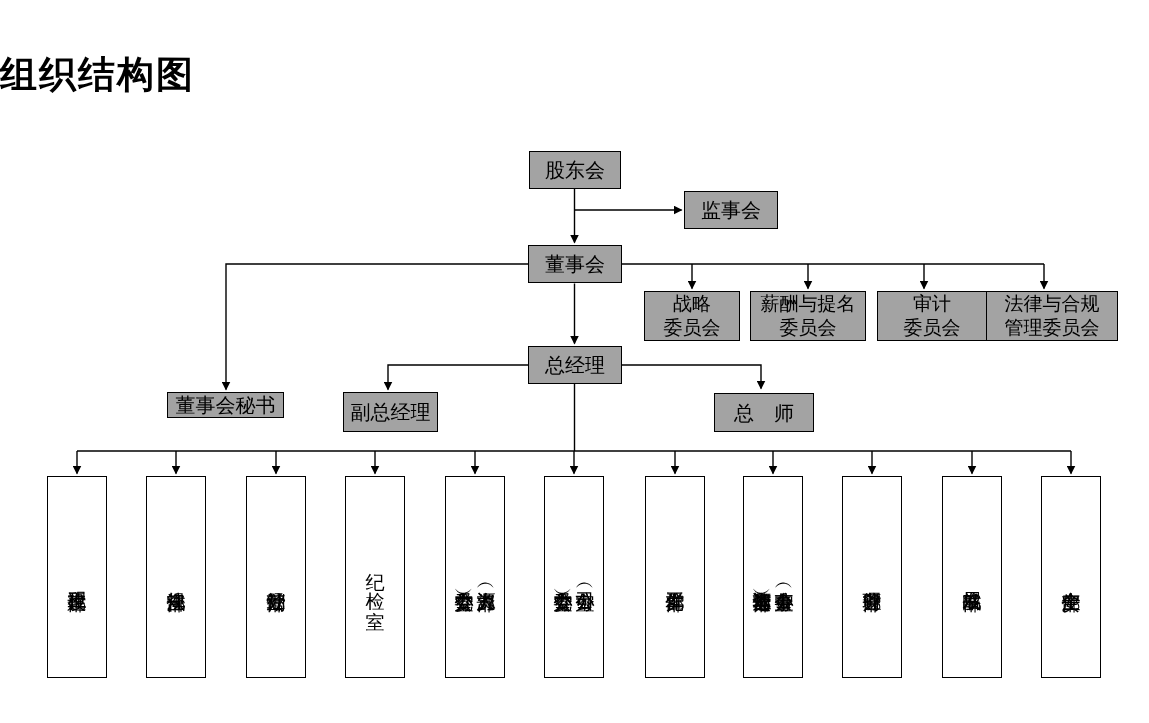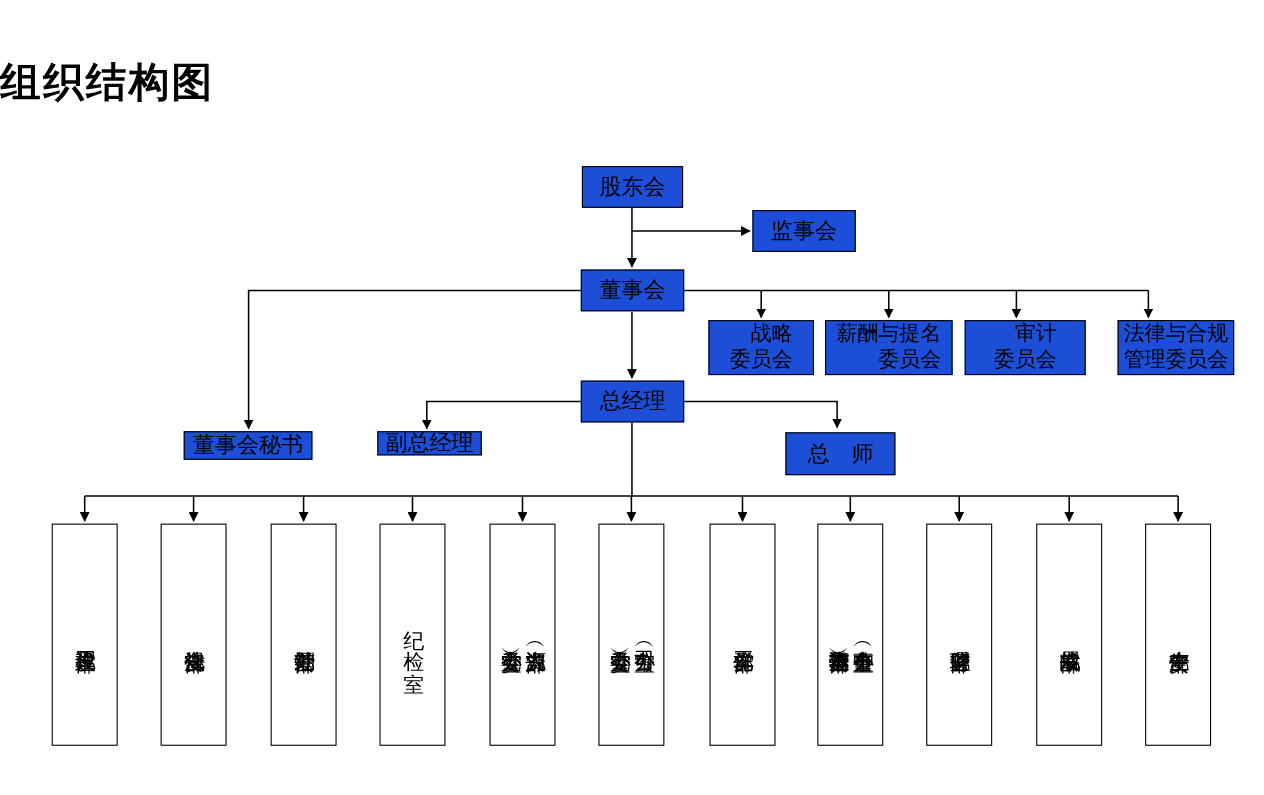--- a/index.html
+++ b/index.html
@@ -5,23 +5,23 @@
   html,body{margin:0;padding:0}
   body{
     width:1149px;height:723px;background:#ffffff;position:relative;overflow:hidden;
     font-family:"Liberation Sans",sans-serif;color:#000;
   }
   .title{
     position:absolute;left:0;top:50px;width:1149px;
     font-size:37px;font-weight:bold;letter-spacing:2px;
   }
   .box{
-    position:absolute;border:1.6px solid #000;background:#1d4ed8;box-sizing:border-box;
+    position:absolute;border:1.6px solid #000;background:#a3a3a3;box-sizing:border-box;
     display:flex;align-items:center;justify-content:center;
-    font-size:20px;line-height:1.2;text-align:right;white-space:pre-line;
+    font-size:20px;line-height:1.2;text-align:center;white-space:pre-line;
   }
   .committee{font-size:19px;line-height:1.25}
   .vbox{
     position:absolute;border:1.6px solid #000;background:#fff;box-sizing:border-box;
     width:60px;height:202px;top:476px;
     display:flex;align-items:center;justify-content:center;
   }
   .vbox span{
     writing-mode:vertical-rl;text-orientation:mixed;
     font-size:19px;line-height:22px;white-space:pre-line;text-align:center;
@@ -70,26 +70,26 @@
 <div class="box" style="left:529px;top:151px;width:92px;height:38px">股东会</div>
 <div class="box" style="left:684px;top:191px;width:94px;height:38px">监事会</div>
 <div class="box" style="left:528px;top:245px;width:94px;height:38px">董事会</div>
 
 <div class="box committee" style="left:644px;top:291px;width:96px;height:50px">战略
 委员会</div>
 <div class="box committee" style="left:750px;top:291px;width:116px;height:50px">薪酬与提名
 委员会</div>
 <div class="box committee" style="left:877px;top:291px;width:110px;height:50px">审计
 委员会</div>
-<div class="box committee" style="left:1016px;top:291px;width:106px;height:50px">法律与合规
+<div class="box committee" style="left:986px;top:291px;width:132px;height:50px">法律与合规
 管理委员会</div>
 
 <div class="box" style="left:528px;top:346px;width:94px;height:38px">总经理</div>
 <div class="box" style="left:167px;top:392px;width:117px;height:26px">董事会秘书</div>
-<div class="box" style="left:343px;top:392px;width:95px;height:22px">副总经理</div>
+<div class="box" style="left:343px;top:392px;width:95px;height:40px">副总经理</div>
 <div class="box" style="left:714px;top:393px;width:100px;height:39px">总　师</div>
 
 <div class="vbox" style="left:47px">
     <span>工程建设部</span>
   </div>
 <div class="vbox" style="left:146px">
     <span>法律合规部</span>
   </div>
 <div class="vbox" style="left:246px">
     <span>经营计划部</span>

